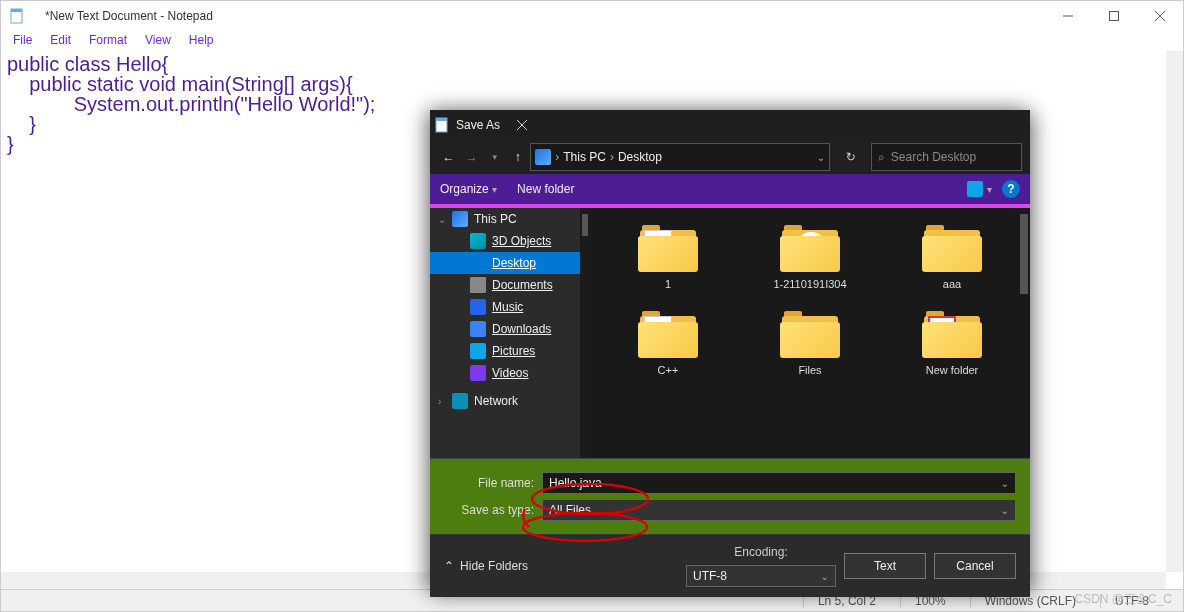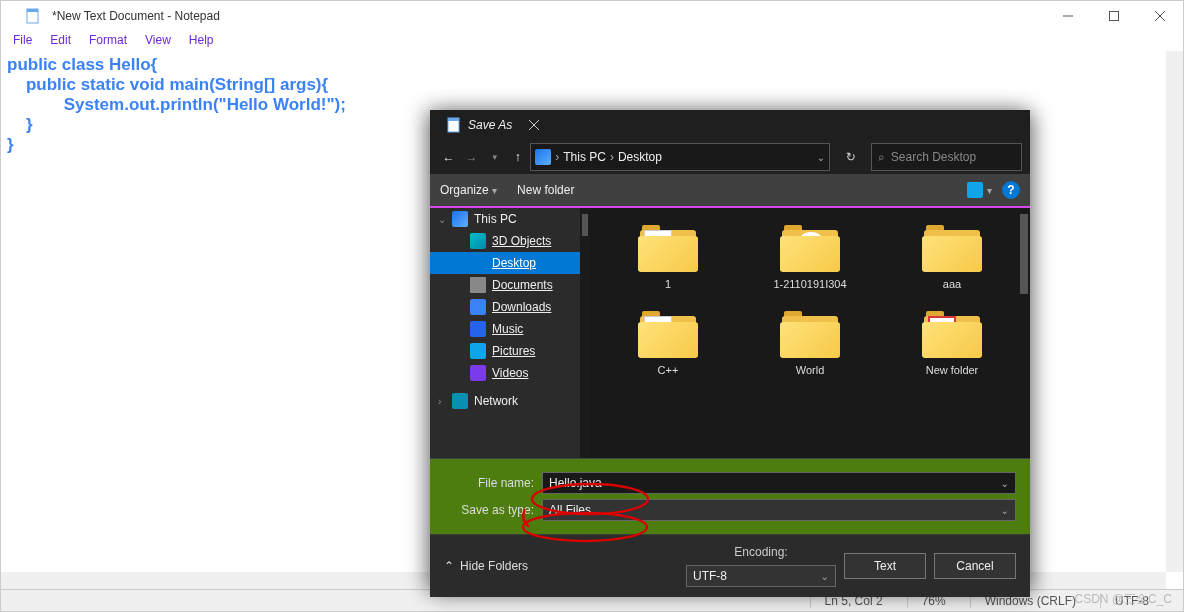--- a/index.html
+++ b/index.html
@@ -1,45 +1,45 @@
 <!DOCTYPE html>
 <html><head>
 <meta charset="utf-8">
 <style>
   * { margin:0; padding:0; box-sizing:border-box; font-family:"Segoe UI",Tahoma,sans-serif; }
   html,body { width:1184px; height:612px; overflow:hidden; background:#f0f0f0; }
   .notepad-window { position:absolute; left:0; top:0; width:1184px; height:612px; background:#fff; border:1px solid #ccc; }
   .np-titlebar { height:30px; background:#fff; display:flex; align-items:center; justify-content:space-between; font-size:12px; color:#333; }
-  .np-title-left { display:flex; align-items:center; gap:11px; padding-left:24px;justify-content:center; }
+  .np-title-left { display:flex; align-items:center; gap:20px; padding-left:8px;justify-content:center; }
   .np-ic { width:16px; height:16px; display:inline-block; }
   .np-tbtns { display:flex; }
   .np-tbtn { width:46px; height:30px; display:flex; align-items:center; justify-content:center; color:#555; }
   .np-menubar { height:20px; display:flex; gap:2px; padding:0 4px; font-size:12px; color:#6d28d9; }
   .np-menubar span { padding:2px 8px; }
-  .np-text { font-family:Consolas,"Courier New",monospace; font-size:17px; line-height:19px; padding:4px 6px; white-space:pre; color:#3b82f6;font-weight:bold; }
+  .np-text { font-family:Consolas,"Courier New",monospace; font-size:20px; line-height:19px; padding:4px 6px; white-space:pre; color:#4c1d95; }
   .np-status { position:absolute; left:0; right:0; bottom:0; height:22px; background:#f0f0f0; border-top:1px solid #ccc; display:flex; justify-content:flex-end; align-items:center; font-size:12px; color:#555; gap:10px; padding-right:20px; }
   .np-status span { border-left:1px solid #ccc; padding:0 14px; }
   .np-scroll-h { position:absolute; left:0; right:17px; bottom:22px; height:17px; background:#f0f0f0; }
   .np-scroll-v { position:absolute; right:0; top:50px; bottom:39px; width:17px; background:#f0f0f0; }
 
   .saveas { position:absolute; left:430px; top:110px; width:600px; height:480px; background:#2b2b2b; color:#ccc; font-size:12px; box-shadow:-4px 0 20px rgba(0,0,0,.4),4px 4px 20px rgba(0,0,0,.4); }
-  .sa-titlebar { height:30px; background:#1f1f1f; display:flex; align-items:center; justify-content:flex-start; padding-left:16px;font-style:italic; }
+  .sa-titlebar { height:30px; background:#1f1f1f; display:flex; align-items:center; justify-content:flex-start; padding-left:4px; }
   .sa-title-left { display:flex; align-items:center; gap:6px; color:#eee; }
   .sa-close { width:44px; height:30px; display:flex; align-items:center; justify-content:center; color:#ccc; }
 
   .sa-nav { height:34px; display:flex; align-items:center; gap:2px; padding:0 8px; background:#202020; }
   .sa-arrow { width:24px; height:24px; display:flex; align-items:center; justify-content:center; color:#888; }
   .sa-arrow.enabled { color:#eee; }
   .sa-breadcrumb { flex:0 0 auto; width:300px; height:28px; border:1px solid #555; background:#191919; display:flex; align-items:center; gap:4px; padding:0 4px; color:#eee; }
   .sa-bc-seg { display:flex; align-items:center; gap:4px; }
   .sa-bc-sep { color:#aaa; }
   .sa-searchbox { margin-left:auto; width:170px; height:28px; border:1px solid #555; background:#191919; display:flex; align-items:center; gap:6px; padding:0 6px; color:#888; }
   .sa-refresh { width:28px; height:28px; border:1px solid transparent; display:flex; align-items:center; justify-content:center; color:#ccc; margin:0 6px; }
 
-  .sa-toolbar { height:34px; display:flex; align-items:center; padding:0 10px; background:#404040; border-bottom:2px solid #d946ef; }
+  .sa-toolbar { height:34px; display:flex; align-items:center; padding:0 10px; background:#4c1d95; border-bottom:4px solid #d946ef; }
   .sa-toolbar-l { display:flex; gap:20px; color:#eee; }
   .sa-toolbar-r { margin-left:auto; display:flex; gap:10px; align-items:center; }
   .sa-view, .sa-help { display:flex; align-items:center; gap:4px; }
   .sa-help-ic { width:18px; height:18px; border-radius:50%; background:#0078d4; color:#fff; display:flex; align-items:center; justify-content:center; font-weight:bold; font-size:12px; }
 
   .sa-body { display:flex; height:250px; }
   .sa-tree { width:160px; background:#2b2b2b; overflow:hidden; position:relative; }
   .sa-tree-scroll { position:absolute; right:0; top:0; bottom:0; width:10px; background:#1b1b1b; }
   .sa-tree-scroll::before { content:""; position:absolute; left:2px; top:6px; width:6px; height:22px; background:#555; }
   .sa-tree-item { display:flex; align-items:center; gap:6px; padding:3px 6px 3px 22px; color:#eee; }
@@ -127,21 +127,21 @@
   </div>
   <div class="np-text"><span>public class Hello{</span>
 <span>    public static void main(String[] args){</span>
 <span>            System.out.println("Hello World!");</span>
 <span>    }</span>
 <span>}</span></div>
   <div class="np-scroll-v"></div>
   <div class="np-scroll-h"></div>
   <div class="np-status">
     <span>Ln 5, Col 2</span>
-    <span>76%</span>
+    <span>100%</span>
     <span>Windows (CRLF)</span>
     <span>UTF-8</span>
   </div>
 </div>
 
 <div class="saveas">
   <div class="sa-titlebar">
     <div class="sa-title-left">
       <svg class="np-ic" viewBox="0 0 16 16">
           <rect x="2" y="1" width="11" height="14" fill="#fff" stroke="#6aa9e9"></rect>
@@ -208,26 +208,26 @@
         </div>
       <div class="sa-tree-item sub selected">
           <span class="ic ic-desk"></span>
           <span>Desktop</span>
         </div>
       <div class="sa-tree-item sub">
           <span class="ic ic-doc"></span>
           <span>Documents</span>
         </div>
       <div class="sa-tree-item sub">
+          <span class="ic ic-music"></span>
+          <span>Music</span>
+        </div>
+      <div class="sa-tree-item sub">
           <span class="ic ic-dl"></span>
           <span>Downloads</span>
-        </div>
-      <div class="sa-tree-item sub">
-          <span class="ic ic-music"></span>
-          <span>Music</span>
         </div>
       <div class="sa-tree-item sub">
           <span class="ic ic-pic"></span>
           <span>Pictures</span>
         </div>
       <div class="sa-tree-item sub">
           <span class="ic ic-vid"></span>
           <span>Videos</span>
         </div>
       <div style="height:6px"></div>
@@ -284,21 +284,21 @@
               <div class="folder-front"></div>
             </div>
           <span>C++</span>
         </div>
         <div class="sa-file">
           <div class="folder-ic">
               <div class="folder-tab"></div>
               <div class="folder-back"></div>
               <div class="folder-front"></div>
             </div>
-          <span>World</span>
+          <span>Files</span>
         </div>
         <div class="sa-file">
           <div class="folder-ic">
               <div class="folder-tab"></div>
               <div class="folder-back"></div>
               <div class="folder-doc" style="border:2px solid #d93636"></div>
               <div class="folder-front"></div>
             </div>
           <span>New folder</span>
         </div>

